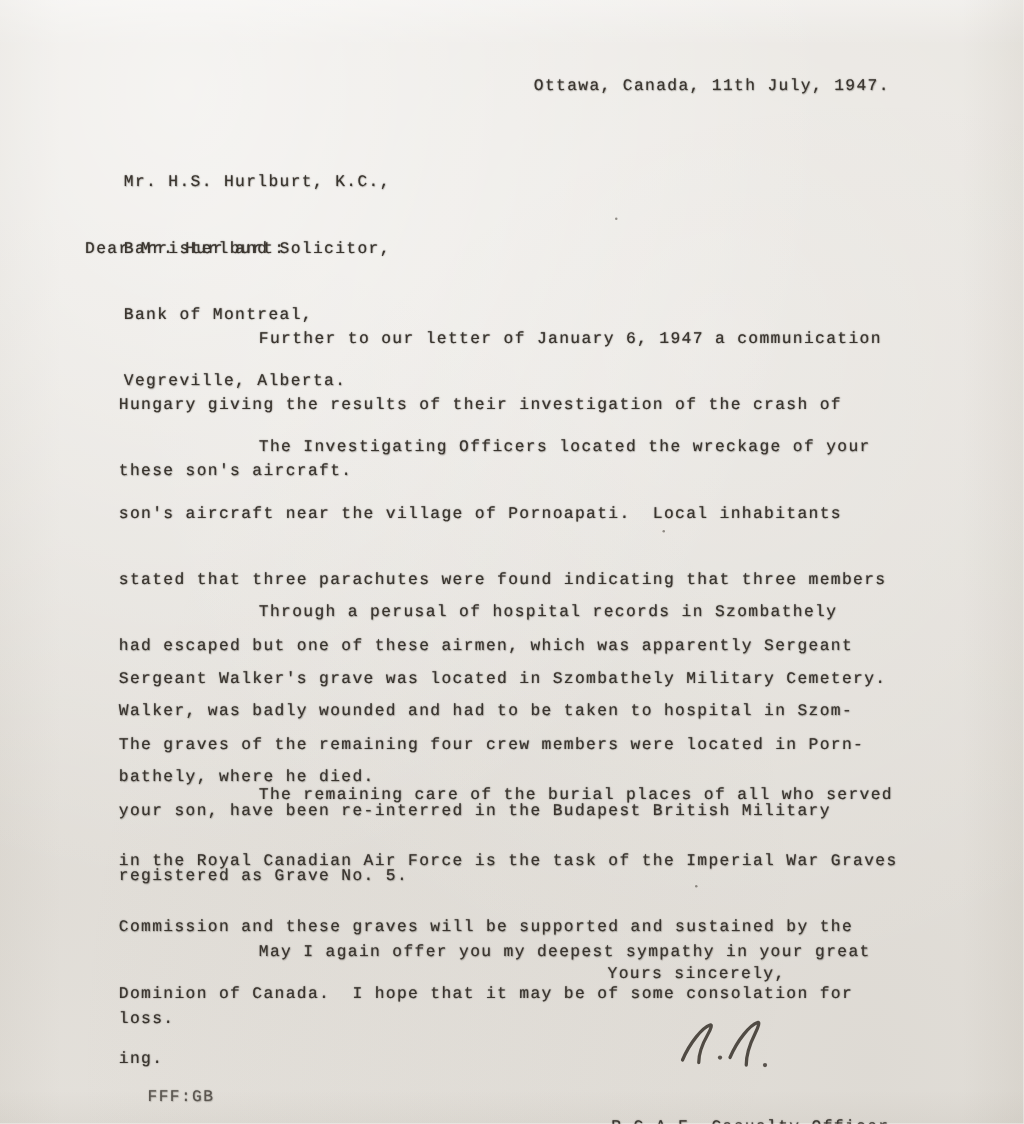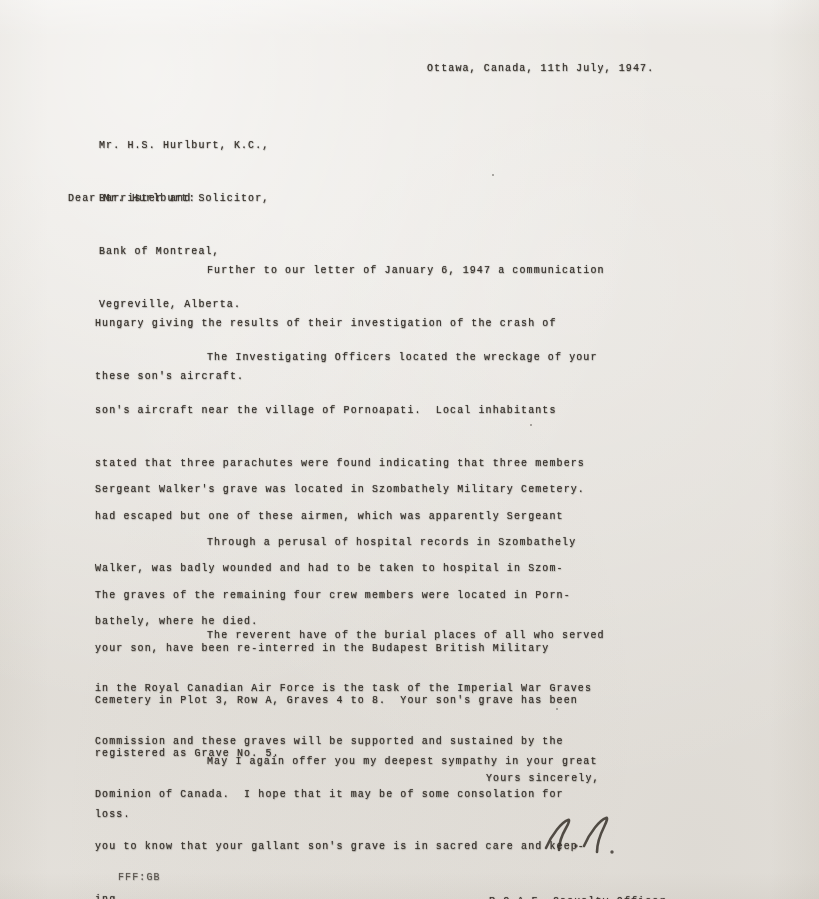--- a/index.html
+++ b/index.html
@@ -21,21 +21,21 @@
       radial-gradient(ellipse at 18% 8%, rgba(255,255,255,0.55), rgba(255,255,255,0) 55%),
       radial-gradient(ellipse at 70% 30%, rgba(255,255,255,0.25), rgba(255,255,255,0) 60%),
       radial-gradient(ellipse at 85% 95%, rgba(125,115,98,0.10), rgba(125,115,98,0) 65%),
       radial-gradient(ellipse at 5% 80%, rgba(125,115,98,0.08), rgba(125,115,98,0) 55%),
       linear-gradient(90deg, rgba(150,140,122,0.07), rgba(150,140,122,0) 6%, rgba(150,140,122,0) 94%, rgba(150,140,122,0.10)),
       linear-gradient(180deg, rgba(255,255,255,0.35), rgba(255,255,255,0) 4%, rgba(255,255,255,0) 97%, rgba(150,140,122,0.08));
     color: #3a352f;
   }
   .txt {
     position: absolute;
-    font-size: 10px;
+    font-size: 13px;
     line-height: 17.6px;
     letter-spacing: 1.1px;
     white-space: pre;
     text-shadow: 0 0 1px rgba(58,53,47,0.75), 0.5px 0.5px 0.9px rgba(58,53,47,0.28);
   }
   .line { white-space: pre; padding-left: 29px; }
   .para .line.first { text-indent: 112px; }
   .dateline     { top: 60px;  left: 427px; }
   .recipient    { top: 102px; left: 70px;  }
   .salutation   { top: 190px; left: 68px; text-align: right;  }
@@ -80,34 +80,32 @@
   <div class="txt para para-2">
     <div class="line first">The Investigating Officers located the wreckage of your</div>
     <div class="line">son's aircraft near the village of Pornoapati.  Local inhabitants</div>
     <div class="line">stated that three parachutes were found indicating that three members</div>
     <div class="line">had escaped but one of these airmen, which was apparently Sergeant</div>
     <div class="line">Walker, was badly wounded and had to be taken to hospital in Szom-</div>
     <div class="line">bathely, where he died.</div>
   </div>
 
   <div class="txt para para-3">
+    <div class="line first">Through a perusal of hospital records in Szombathely</div>
     <div class="line">Sergeant Walker's grave was located in Szombathely Military Cemetery.</div>
-    <div class="line first">Through a perusal of hospital records in Szombathely</div>
     <div class="line">The graves of the remaining four crew members were located in Porn-</div>
     <div class="line">your son, have been re-interred in the Budapest British Military</div>
-    <div class="line">Cemetery in Plot 3, Row A, Graves 4 to 8.  Your son's grave has been</div>
     <div class="line">registered as Grave No. 5.</div>
   </div>
 
   <div class="txt para para-4">
-    <div class="line first">The reverent have of the burial places of all who served</div>
+    <div class="line first">The remaining care of the burial places of all who served</div>
     <div class="line">in the Royal Canadian Air Force is the task of the Imperial War Graves</div>
     <div class="line">Commission and these graves will be supported and sustained by the</div>
     <div class="line">Dominion of Canada.  I hope that it may be of some consolation for</div>
-    <div class="line">you to know that your gallant son's grave is in sacred care and keep-</div>
     <div class="line">ing.</div>
   </div>
 
   <div class="txt para para-5">
     <div class="line first">May I again offer you my deepest sympathy in your great</div>
     <div class="line">loss.</div>
   </div>
 
   <div class="txt closing">Yours sincerely,</div>
 

